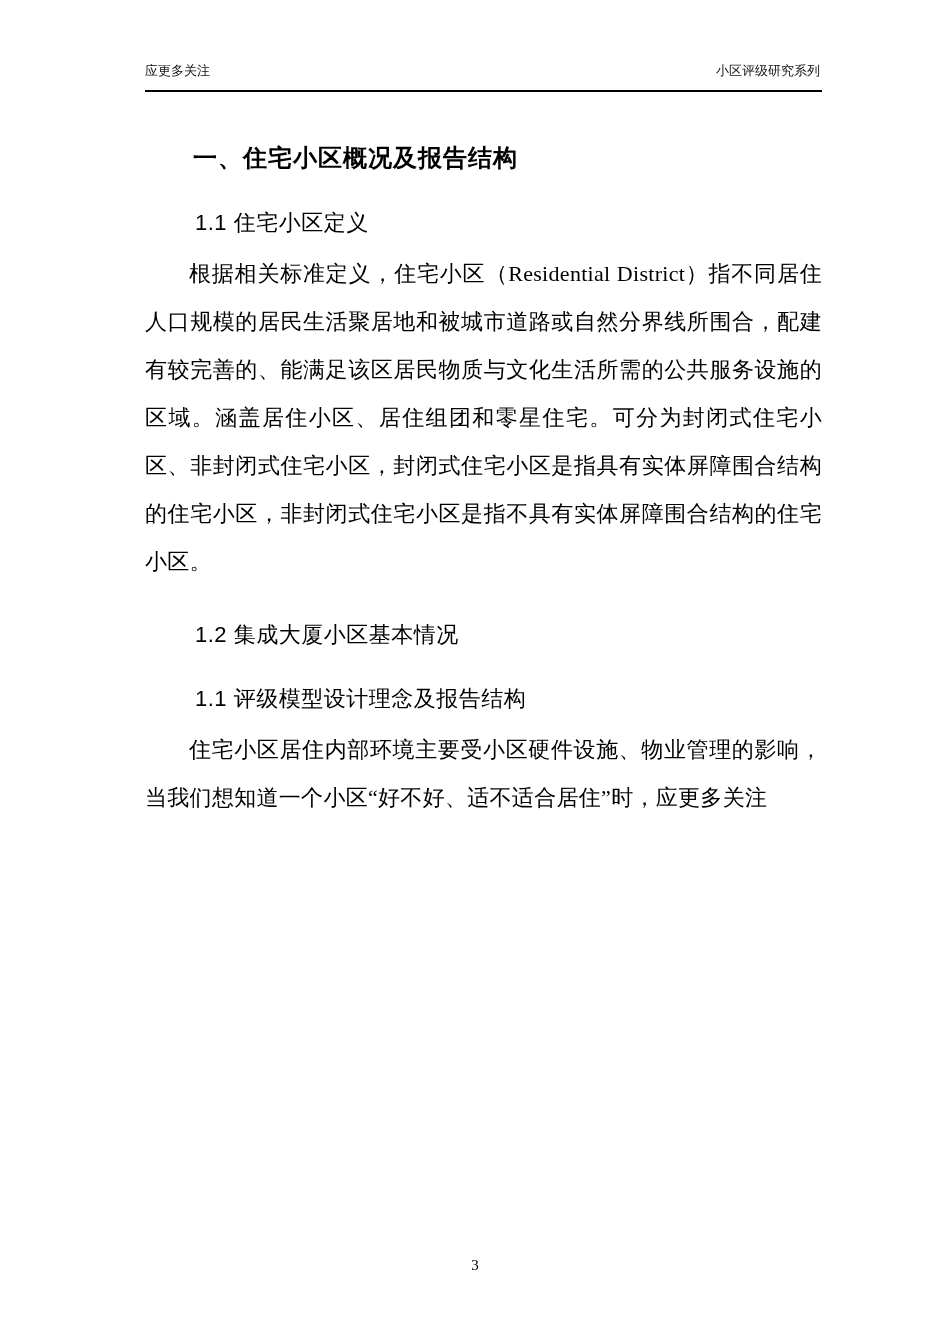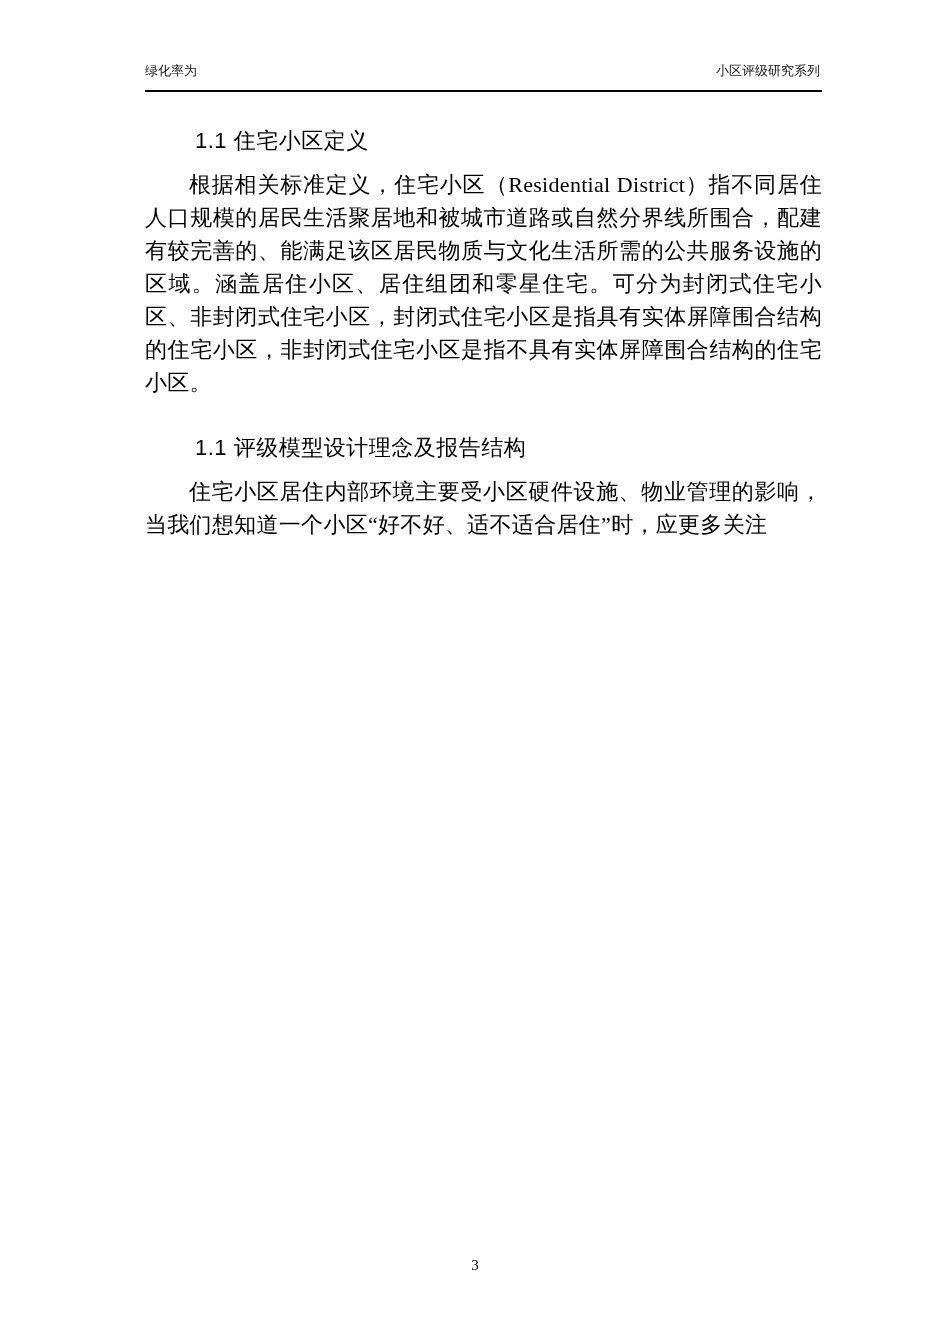--- a/index.html
+++ b/index.html
@@ -48,21 +48,21 @@
     font-family: "Liberation Sans", "DejaVu Sans", sans-serif;
     font-size: 22px;
     font-weight: normal;
     letter-spacing: 0.5px;
     margin: 34px 0 0 50px;
     color: #000000;
   }
   p.body-paragraph {
     font-family: "Liberation Serif", "DejaVu Serif", serif;
     font-size: 22px;
-    line-height: 33px;
+    line-height: 48px;
     text-align: justify;
     text-indent: 2em;
     letter-spacing: 0.3px;
     margin: 12px 0 0 0;
     color: #000000;
   }
   .doc-footer {
     position: absolute;
     bottom: 70px;
     left: 0;
@@ -72,32 +72,34 @@
     color: #000000;
     font-family: "Liberation Serif", "DejaVu Serif", serif;
   }
 </style>
 </head>
 <body>
 
 <div class="page">
 
   <header class="doc-header">
-    <span class="header-left">绿化率为</span>
+    <span class="header-left">应更多关注</span>
     <span class="header-right">小区评级研究系列</span>
   </header>
 
   <div class="header-rule"></div>
 
   <main class="doc-body">
 
+    <h1 class="chapter-title">一、住宅小区概况及报告结构</h1>
 
     <h2 class="section-title">1.1 住宅小区定义</h2>
     <p class="body-paragraph">根据相关标准定义，住宅小区（Residential District）指不同居住人口规模的居民生活聚居地和被城市道路或自然分界线所围合，配建有较完善的、能满足该区居民物质与文化生活所需的公共服务设施的区域。涵盖居住小区、居住组团和零星住宅。可分为封闭式住宅小区、非封闭式住宅小区，封闭式住宅小区是指具有实体屏障围合结构的住宅小区，非封闭式住宅小区是指不具有实体屏障围合结构的住宅小区。</p>
 
+    <h2 class="section-title">1.2 集成大厦小区基本情况</h2>
 
     <h2 class="section-title">1.1 评级模型设计理念及报告结构</h2>
     <p class="body-paragraph">住宅小区居住内部环境主要受小区硬件设施、物业管理的影响，当我们想知道一个小区“好不好、适不适合居住”时，应更多关注</p>
 
   </main>
 
   <footer class="doc-footer">
     <span>3</span>
   </footer>
 

